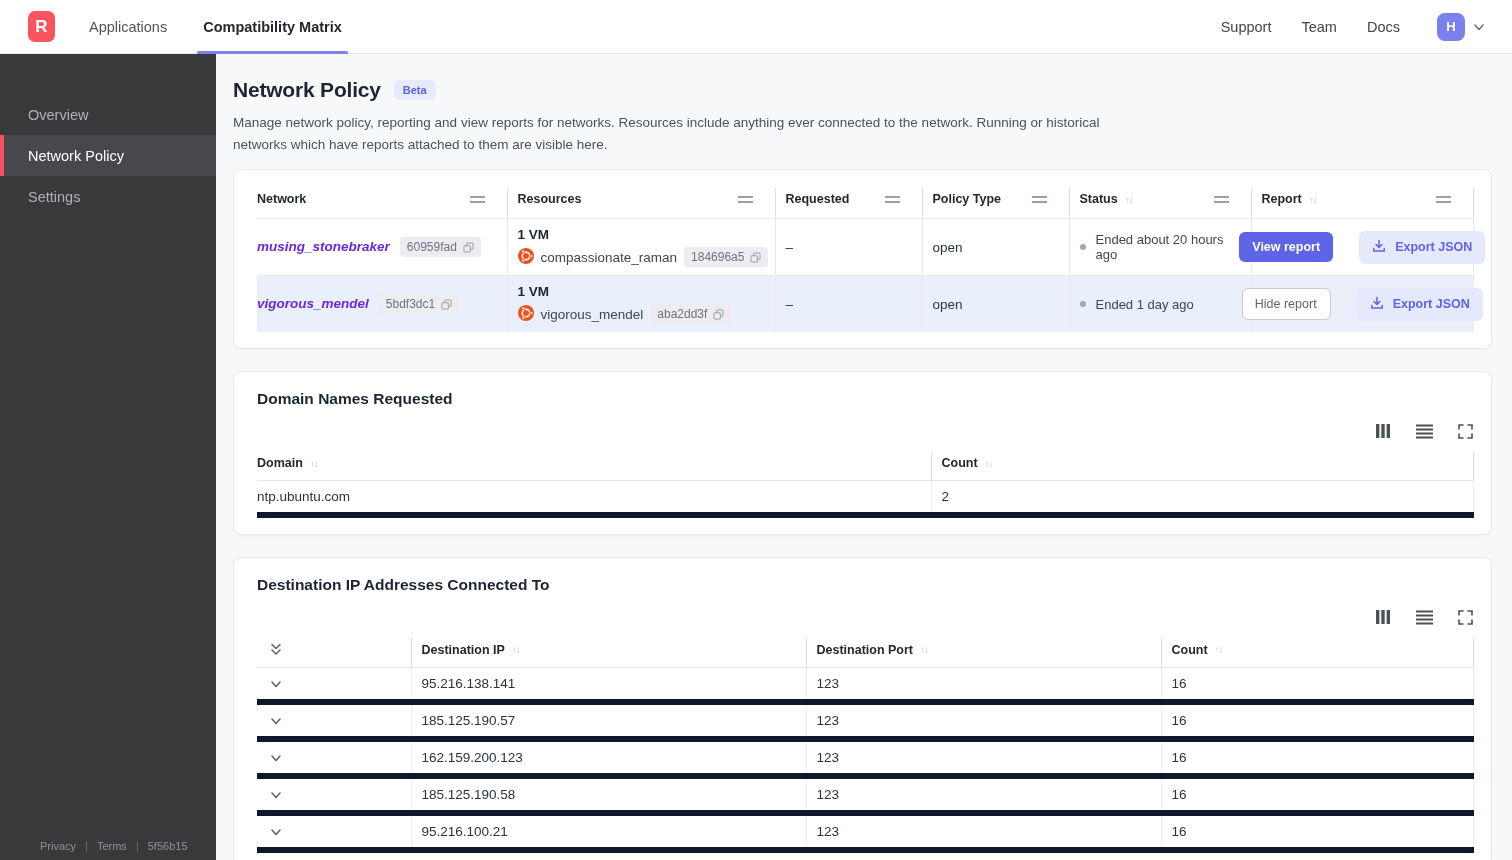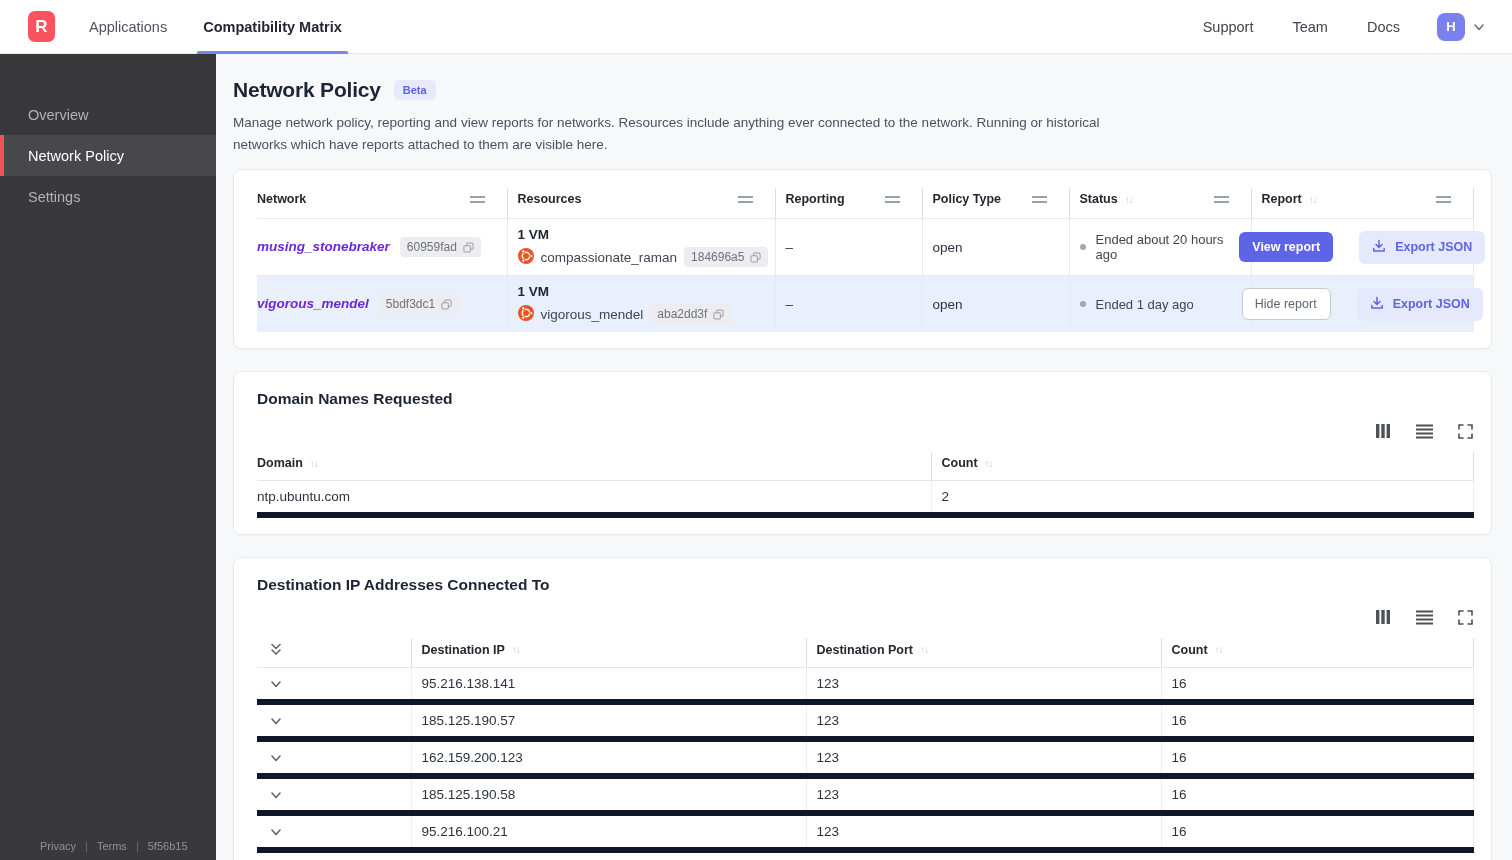--- a/index.html
+++ b/index.html
@@ -7,21 +7,21 @@
   body { font-family:"Liberation Sans", sans-serif; background:#f7f8fa; color:#2b3340; }
 
   
   .topnav { height:54px; background:#fff; border-bottom:1px solid #e9eaee; display:flex; justify-content:space-between; align-items:stretch; padding:0 26px 0 28px; position:relative; z-index:5; }
   .nav-left { display:flex; align-items:center; }
   .logo { width:27px; height:31px; background:#f9545e; border-radius:7px; color:#fff; font-weight:700; font-size:17px; display:flex; align-items:center; justify-content:center; margin-right:34px; }
   .nav-tab { position:relative; height:54px; display:flex; align-items:center; font-size:14.5px; color:#4d545e; margin-right:36px; cursor:pointer; }
   .nav-tab.active { color:#23272f; font-weight:700; }
   .nav-tab.active::after { content:""; position:absolute; left:-6px; right:-6px; bottom:0; height:3px; background:#7b82ea; border-radius:2px 2px 0 0; }
   .nav-right { display:flex; align-items:center; }
-  .nav-link { font-size:14.5px; color:#3f4650; margin-left:39px; cursor:pointer; }
+  .nav-link { font-size:14.5px; color:#3f4650; margin-left:30px; cursor:pointer; }
   .avatar { width:28px; height:28px; border-radius:8px; background:#7a80ee; color:#fff; font-size:13px; font-weight:700; display:flex; align-items:center; justify-content:center; margin-left:37px; }
   .caret { margin-left:7px; display:flex; align-items:center; }
 
   
   .shell { display:flex; height:806px; }
   .sidebar { width:216px; background:#39393c; flex:none; position:relative; padding-top:40px; }
   .side-item { height:41px; display:flex; align-items:center; padding-left:28px; font-size:14.5px; color:#b0b2b6; cursor:pointer; }
   .side-item.active { background:#48484c; color:#fff; border-left:4px solid #f4515e; padding-left:24px; }
   .sidebar-footer { position:absolute; bottom:8px; left:0; right:0; padding-left:40px; font-size:11px; color:#909298; display:flex; align-items:center; gap:9px; }
   .sidebar-footer .sep { color:#6d6f74; }
@@ -149,21 +149,21 @@
                 </span>
               </th>
             <th>
                 <span class="th-inner">
                   <span class="th-label">Resources</span>
                   <span class="handle"></span>
                 </span>
               </th>
             <th>
                 <span class="th-inner">
-                  <span class="th-label">Reporting</span>
+                  <span class="th-label">Requested</span>
                   <span class="handle"></span>
                 </span>
               </th>
             <th>
                 <span class="th-inner">
                   <span class="th-label">Policy Type</span>
                   <span class="handle"></span>
                 </span>
               </th>
             <th>

